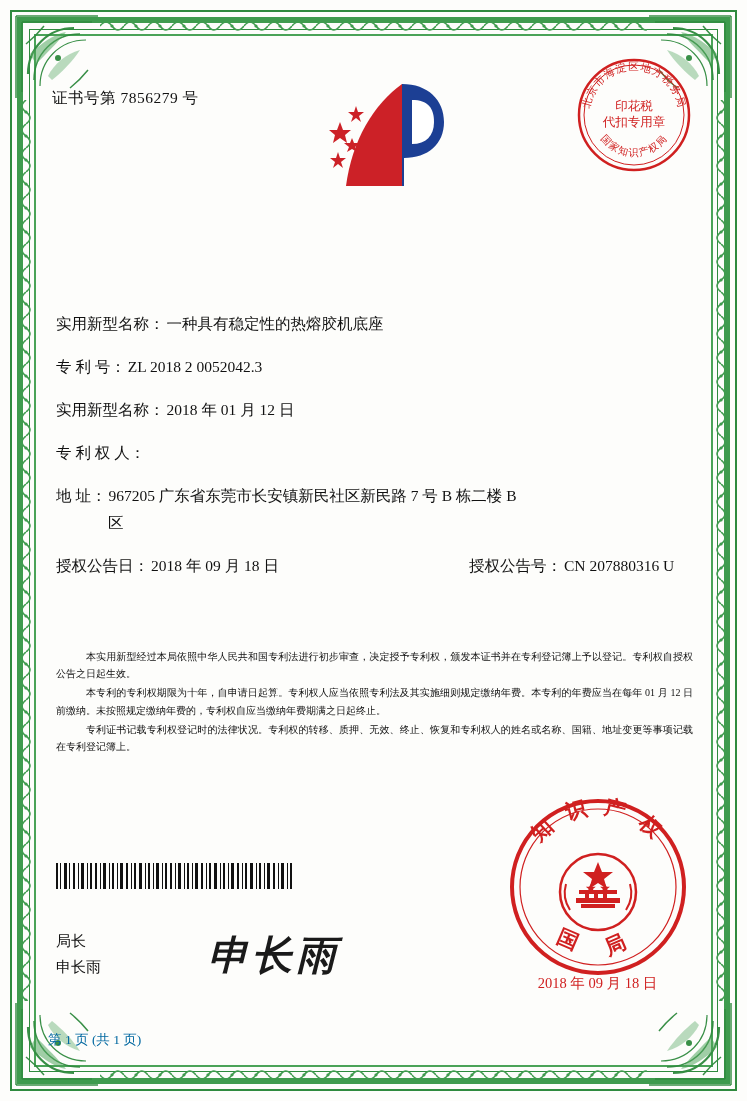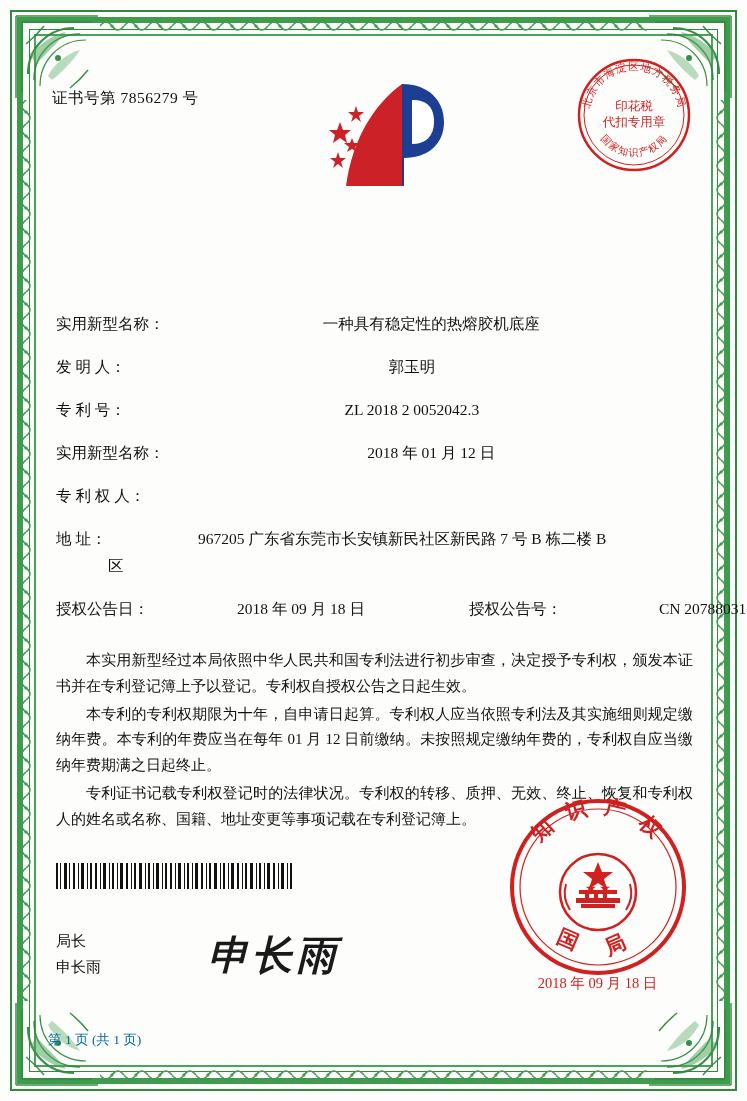--- a/index.html
+++ b/index.html
@@ -131,21 +131,20 @@
     top: 265px;
     width: 640px;
     font-size: 15.5px;
     color: #111;
   }
   .field-row {
     display: flex;
     align-items: flex-start;
     margin-bottom: 20.5px;
     line-height: 1.45;
-    text-align: center;
   }
   .field-label {
     white-space: pre;
     flex: 0 0 auto;
   }
   .field-value {
     flex: 1 1 auto;
     padding-left: 2px;
     word-break: break-all;
   }
@@ -163,21 +162,21 @@
     margin-bottom: 20.5px;
     padding-left: 52px;
     line-height: 1.45;
   }
 
   .paragraphs {
     position: absolute;
     left: 8px;
     top: 600px;
     width: 637px;
-    font-size: 15px;
+    font-size: 10px;
     color: #111;
     line-height: 1.72;
     text-align: justify;
   }
   .paragraphs p {
     margin: 0 0 2px 0;
     text-indent: 30px;
   }
 
   .barcode {
@@ -386,24 +385,20 @@
         <text x="59" y="54" font-size="12.5" fill="#d02020" text-anchor="middle" font-family="'Liberation Serif',serif">印花税</text>
         <text x="59" y="70" font-size="12.5" fill="#d02020" text-anchor="middle" font-family="'Liberation Serif',serif">代扣专用章</text>
       </svg>
     </div>
 
 
     <div class="fields">
       <div class="field-row">
         <span class="field-label">实用新型名称：</span>
         <span class="field-value">一种具有稳定性的热熔胶机底座</span>
-      </div>
-      <div class="field-row">
-        <span class="field-label">发 明 人：</span>
-        <span class="field-value">郭玉明</span>
       </div>
       <div class="field-row">
         <span class="field-label">专 利 号：</span>
         <span class="field-value">ZL 2018 2 0052042.3</span>
       </div>
       <div class="field-row">
         <span class="field-label">实用新型名称：</span>
         <span class="field-value">2018 年 01 月 12 日</span>
       </div>
       <div class="field-row">

